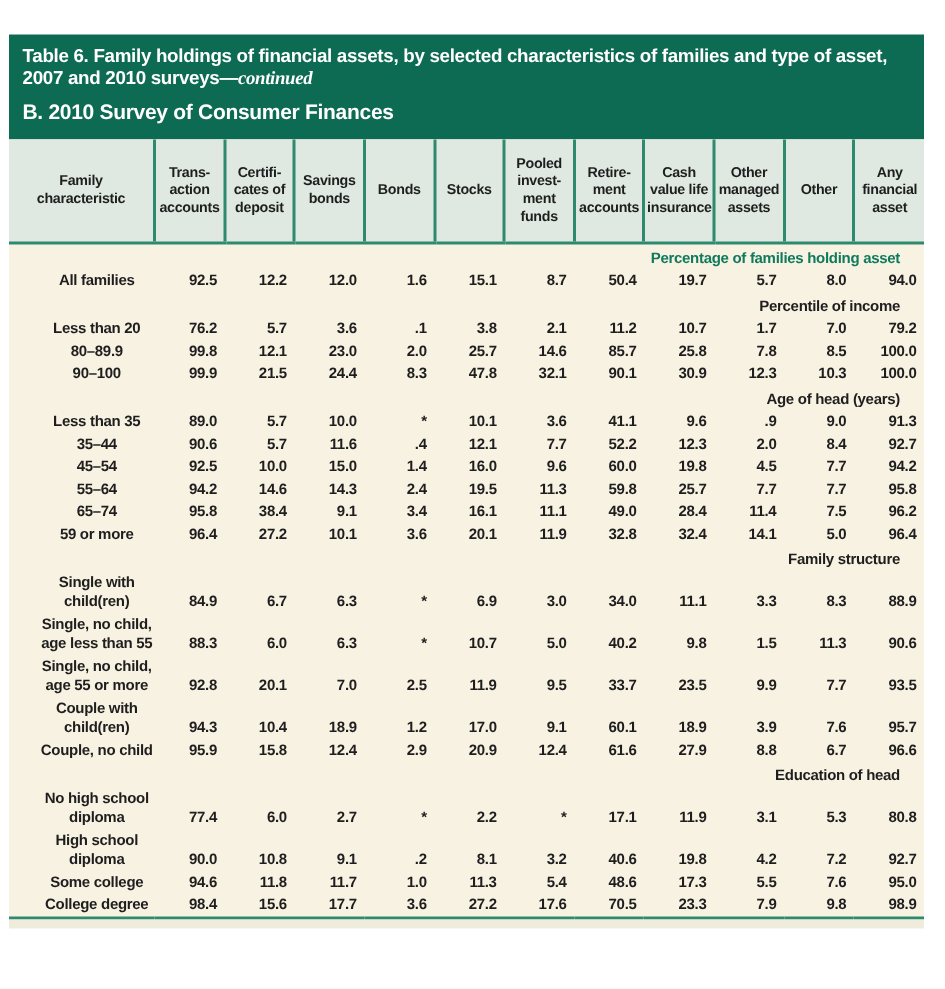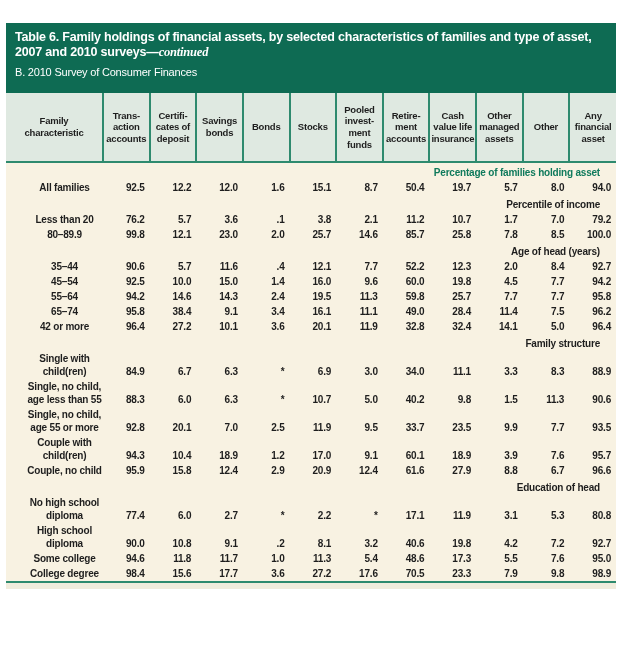--- a/index.html
+++ b/index.html
@@ -12,21 +12,21 @@
   .wrap{position:absolute;left:6px;top:8px;width:610px;margin-top:15px;}
 
   
   .title-band{
     background:#0e6b53;color:#ffffff;
     padding:7px 10px 8px 9px;
     box-sizing:border-box;height:70px;
   }
   .band-title{font-size:12.5px;font-weight:bold;line-height:1.18;letter-spacing:-0.2px;}
   .band-title .it{font-style:italic;font-family:Liberation Serif, serif;}
-  .band-subtitle{font-size:11px;font-weight:normal;margin-top:6px;letter-spacing:-0.2px;}
+  .band-subtitle{font-size:14px;font-weight:bold;margin-top:6px;letter-spacing:-0.2px;}
 
   
   table{
     width:100%;border-collapse:collapse;table-layout:fixed;
     background:#f8f2e2;
     border-bottom:2px solid #2e8a6e;
   }
   col.c-label{width:97px;}
   thead th{
     background:#dfe9e1;
@@ -158,22 +158,50 @@
           <td>23.0</td>
           <td>2.0</td>
           <td>25.7</td>
           <td>14.6</td>
           <td>85.7</td>
           <td>25.8</td>
           <td>7.8</td>
           <td>8.5</td>
           <td>100.0</td>
         </tr>
+        <tr>
+          <td class="label">90–100</td>
+          <td>99.9</td>
+          <td>21.5</td>
+          <td>24.4</td>
+          <td>8.3</td>
+          <td>47.8</td>
+          <td>32.1</td>
+          <td>90.1</td>
+          <td>30.9</td>
+          <td>12.3</td>
+          <td>10.3</td>
+          <td>100.0</td>
+        </tr>
         <tr class="section bold">
           <td colspan="12">Age of head (years)</td>
+        </tr>
+        <tr>
+          <td class="label">Less than 35</td>
+          <td>89.0</td>
+          <td>5.7</td>
+          <td>10.0</td>
+          <td>*</td>
+          <td>10.1</td>
+          <td>3.6</td>
+          <td>41.1</td>
+          <td>9.6</td>
+          <td>.9</td>
+          <td>9.0</td>
+          <td>91.3</td>
         </tr>
         <tr>
           <td class="label">35–44</td>
           <td>90.6</td>
           <td>5.7</td>
           <td>11.6</td>
           <td>.4</td>
           <td>12.1</td>
           <td>7.7</td>
           <td>52.2</td>
@@ -218,21 +246,21 @@
           <td>3.4</td>
           <td>16.1</td>
           <td>11.1</td>
           <td>49.0</td>
           <td>28.4</td>
           <td>11.4</td>
           <td>7.5</td>
           <td>96.2</td>
         </tr>
         <tr>
-          <td class="label">42 or more</td>
+          <td class="label">59 or more</td>
           <td>96.4</td>
           <td>27.2</td>
           <td>10.1</td>
           <td>3.6</td>
           <td>20.1</td>
           <td>11.9</td>
           <td>32.8</td>
           <td>32.4</td>
           <td>14.1</td>
           <td>5.0</td>

